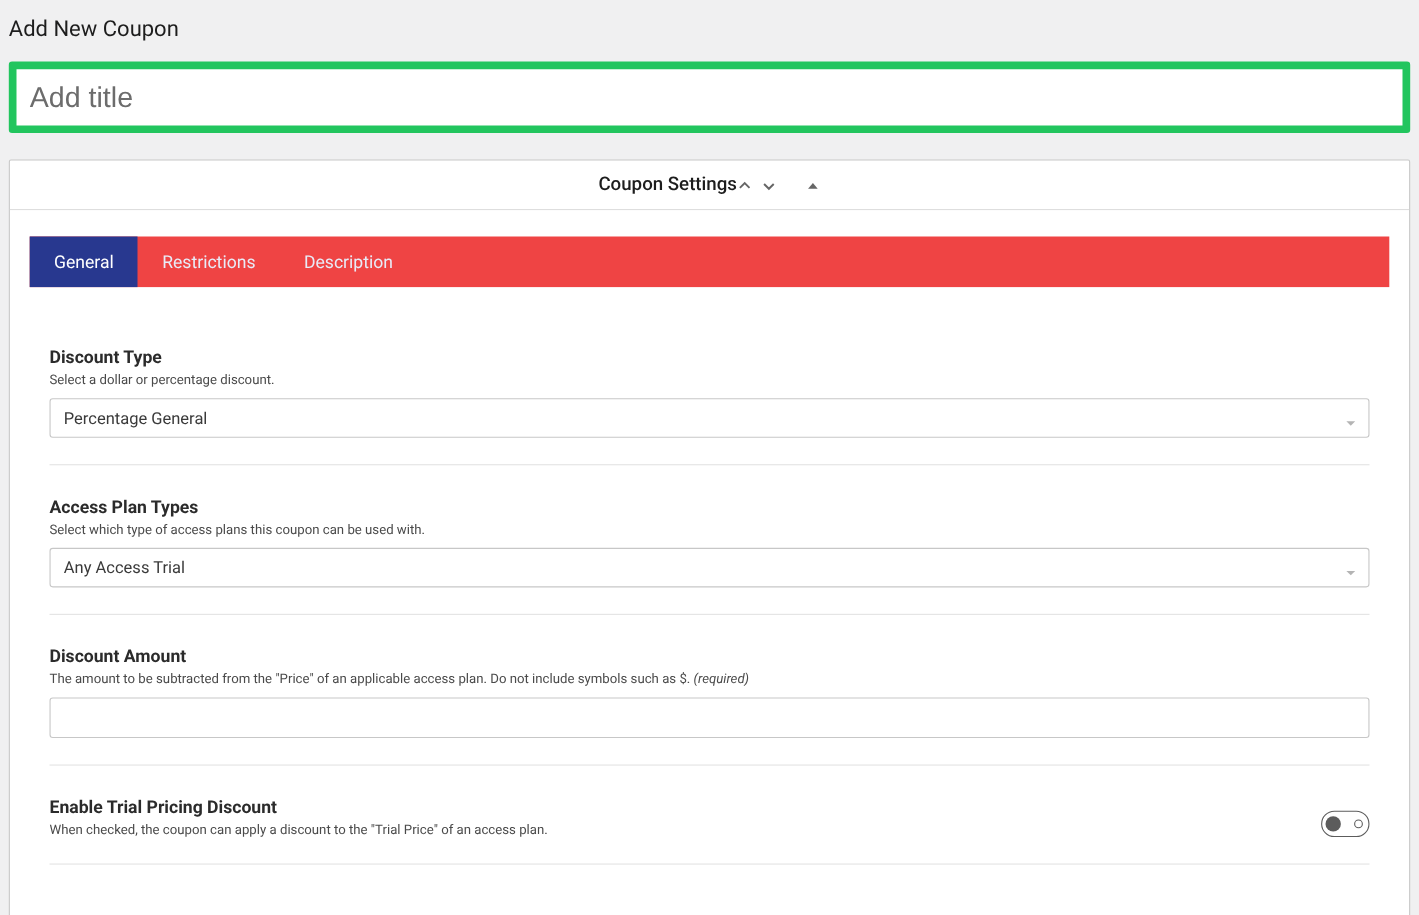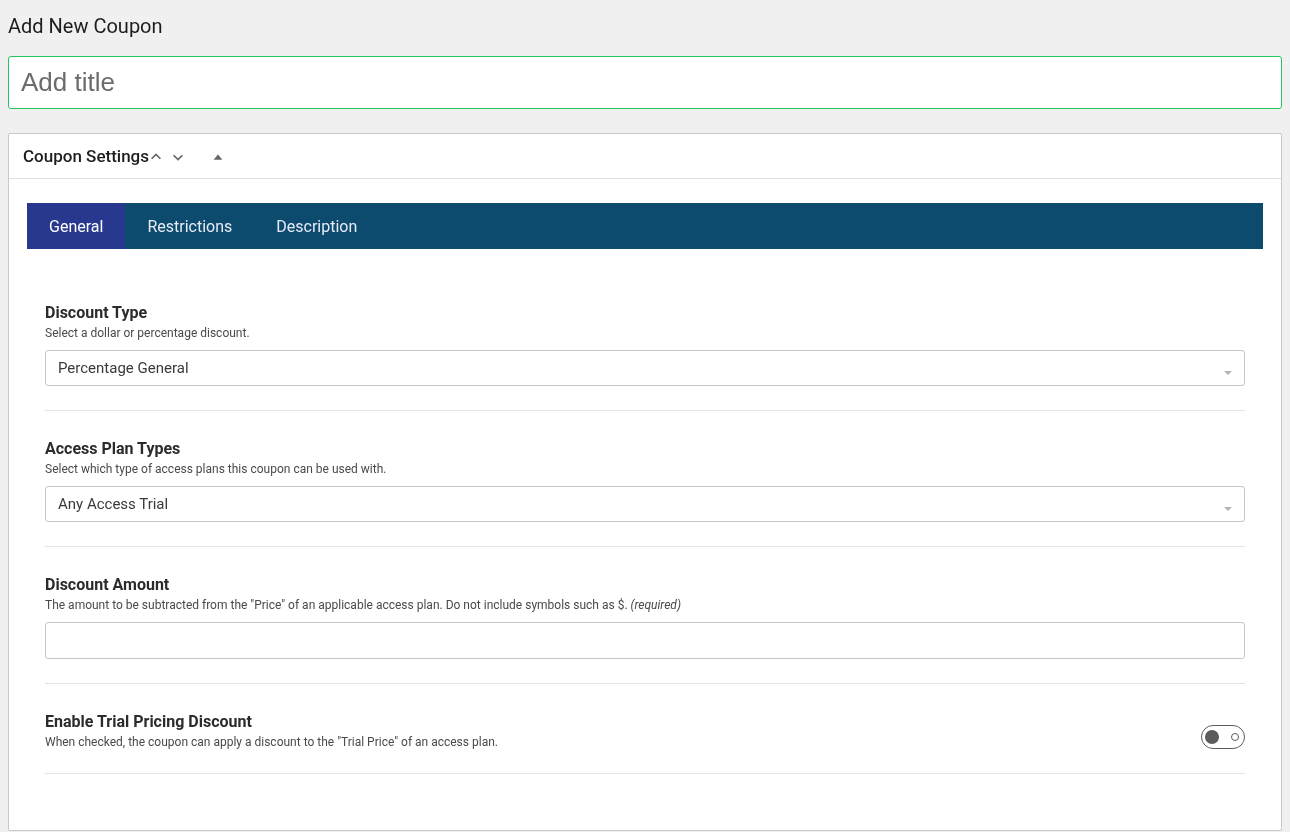--- a/index.html
+++ b/index.html
@@ -18,38 +18,38 @@
     padding: 14px 8px 18px 8px;
   }
   .title-input-wrap {
     padding: 0 8px 24px 8px;
   }
   .title-input {
     width: 100%;
     font-size: 26px;
     font-weight: 400;
     padding: 10px 12px;
-    border: 1px solid #22c55e;
+    border: 7px solid #22c55e;
     border-radius: 3px;
     background: #fff;
     color: #4d7c0f;
     outline: none;
   }
   .title-input::placeholder { color: #6c6c6c; }
 
   .panel {
     margin: 0 8px 8px 8px;
     background: #fff;
     border: 1px solid #c8c8c8;
     border-radius: 2px;
   }
   .panel-header {
     display: flex;
     align-items: center;
-    justify-content: flex-start;
+    justify-content: center;
     padding: 12px 14px;
     border-bottom: 1px solid #dedede;
   }
   .panel-title {
     font-size: 17px;
     font-weight: 500;
     color: #1d1d1d;
   }
   .panel-controls {
     display: flex;
@@ -59,21 +59,21 @@
   }
   .chev { display:inline-block; width:14px; height:14px; }
   .chev svg { width:100%; height:100%; }
 
   .panel-body {
     padding: 24px 18px 18px 18px;
   }
 
   .tab-bar {
     display: flex;
-    background: #0c4a6e;
+    background: #ef4444;
     height: 46px;
   }
   .tab {
     display: flex;
     align-items: center;
     padding: 0 22px;
     color: #e8ebf7;
     font-size: 16px;
     cursor: pointer;
     white-space: nowrap;

